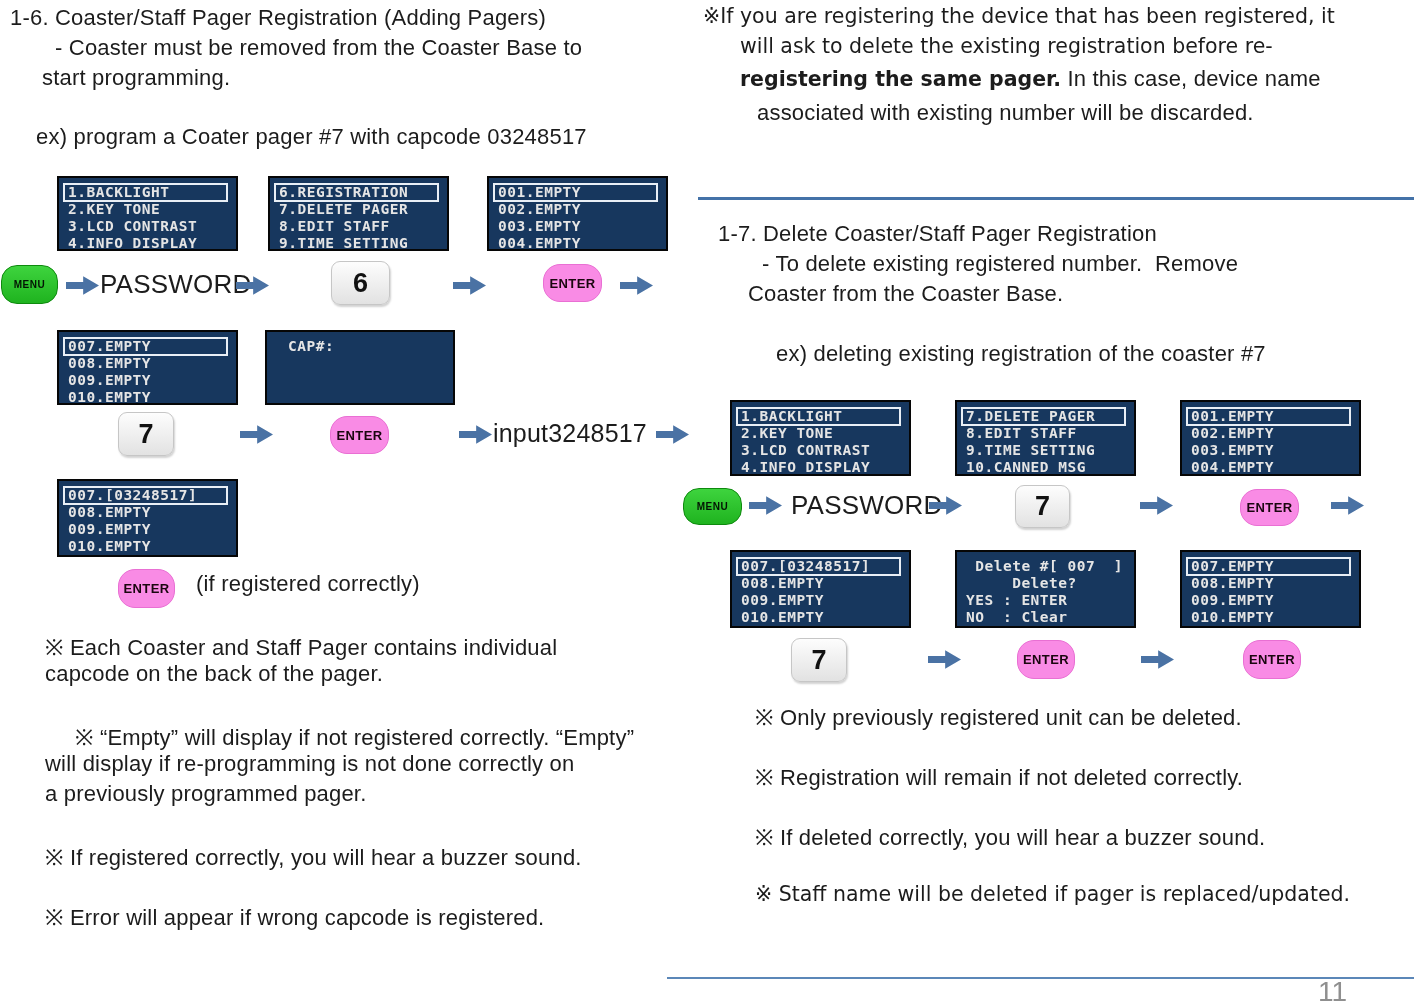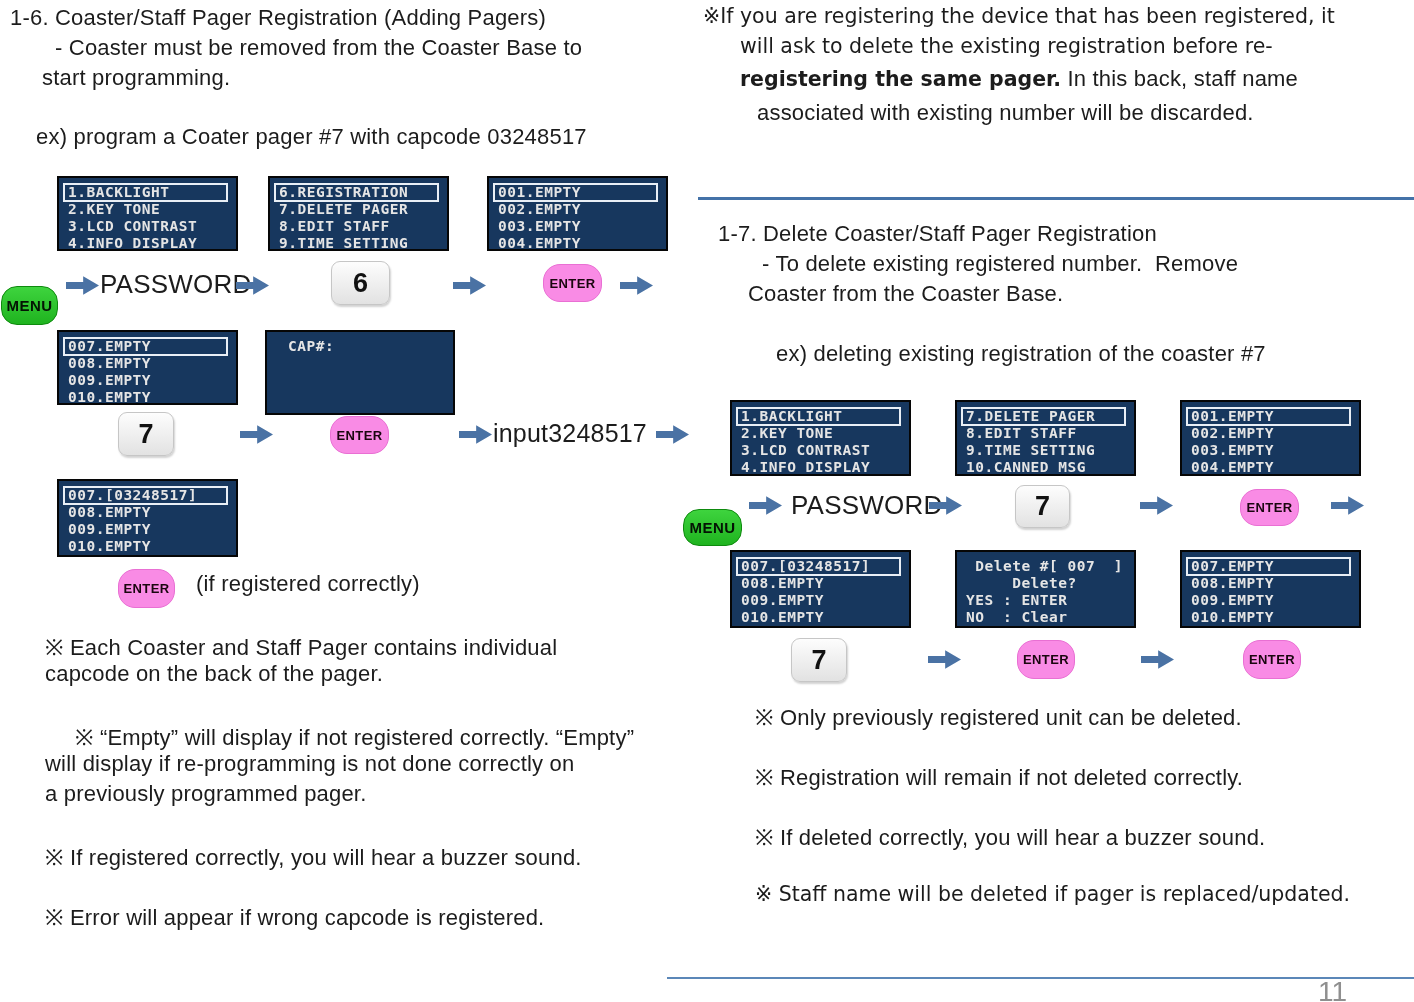--- a/index.html
+++ b/index.html
@@ -15,21 +15,21 @@
   .ln{font-size:14.5px;line-height:15px;letter-spacing:0.5px;white-space:pre;position:relative;display:block;}
   .sel::after{content:'';position:absolute;left:-5px;top:-2px;right:-1px;bottom:-2px;
        border:2px solid #E9EFF6;}
   .ind{padding-left:12px;}
   
   .arr{position:absolute;width:33px;height:21px;background:#4A72A4;
        clip-path:polygon(0% 33%,52% 33%,52% 6%,100% 50%,52% 94%,52% 67%,0% 67%);}
   
   .btn-menu{position:absolute;background:linear-gradient(#3ED43E,#1FB31F);border:1px solid #0E8A0E;
        border-radius:16px;display:flex;align-items:center;justify-content:center;
-       font-weight:bold;font-size:15px;letter-spacing:0.5px;color:#041404;margin-top:21px;}
+       font-weight:bold;font-size:10px;letter-spacing:0.5px;color:#041404;}
   .btn-key{position:absolute;background:linear-gradient(#fdfdfd,#e2e2e2);border:1px solid #c6c6c6;
        border-radius:9px;box-shadow:1px 2px 2px rgba(0,0,0,0.18);display:flex;align-items:center;
        justify-content:center;font-weight:bold;font-size:27px;color:#111;}
   .btn-enter{position:absolute;background:#F98BE5;border:1px solid #E96FD3;border-radius:17px;
        display:flex;align-items:center;justify-content:center;font-weight:bold;font-size:13px;
        letter-spacing:0.4px;color:#1a060f;}
   .hr{position:absolute;background:#4472A8;}
   .pageno{position:absolute;color:#8F8F8F;font-size:28px;font-family:"Liberation Sans",sans-serif;}
 </style>
 </head>
@@ -69,21 +69,21 @@
   <div class="arr" style="left:453px;top:275px;"></div>
   <div class="btn-enter" style="left:543px;top:264px;width:57px;height:36px;">ENTER</div>
   <div class="arr" style="left:620px;top:275px;"></div>
 
   <div class="lcd" style="left:57px;top:330px;width:181px;height:75px;">
     <div class="ln sel">007.EMPTY</div>
     <div class="ln">008.EMPTY</div>
     <div class="ln">009.EMPTY</div>
     <div class="ln">010.EMPTY</div>
   </div>
-  <div class="lcd" style="left:265px;top:330px;width:190px;height:85px;">
+  <div class="lcd" style="left:265px;top:330px;width:190px;height:75px;">
     <div class="ln ind">CAP#:</div>
   </div>
 
   <div class="btn-key" style="left:118px;top:412px;width:54px;height:42px;">7</div>
   <div class="arr" style="left:240px;top:424px;"></div>
   <div class="btn-enter" style="left:330px;top:416px;width:57px;height:36px;">ENTER</div>
   <div class="arr" style="left:459px;top:424px;"></div>
   <div class="t" style="left:493px;top:419px;font-size:25px;">input3248517</div>
   <div class="arr" style="left:656px;top:424px;"></div>
 
@@ -99,21 +99,21 @@
   <div class="t" style="left:45px;top:631px;">※ Each Coaster and Staff Pager contains individual</div>
   <div class="t" style="left:45px;top:661px;">capcode on the back of the pager.</div>
   <div class="t" style="left:45px;top:721px;margin-left:30px;">※ “Empty” will display if not registered correctly. “Empty”</div>
   <div class="t" style="left:45px;top:751px;">will display if re-programming is not done correctly on</div>
   <div class="t" style="left:45px;top:781px;">a previously programmed pager.</div>
   <div class="t" style="left:45px;top:841px;">※ If registered correctly, you will hear a buzzer sound.</div>
   <div class="t" style="left:45px;top:901px;">※ Error will appear if wrong capcode is registered.</div>
 
   <div class="t arial" style="left:703px;top:4px;">※If you are registering the device that has been registered, it</div>
   <div class="t arial" style="left:740px;top:34px;">will ask to delete the existing registration before re-</div>
-  <div class="t" style="left:740px;top:66px;"><span class="arial b">registering the same pager.</span><span> In this back, staff name</span></div>
+  <div class="t" style="left:740px;top:66px;"><span class="arial b">registering the same pager.</span><span> In this case, device name</span></div>
   <div class="t" style="left:757px;top:100px;">associated with existing number will be discarded.</div>
 
   <div class="hr" style="left:698px;top:197px;width:716px;height:3px;"></div>
 
   <div class="t" style="left:718px;top:221px;">1-7. Delete Coaster/Staff Pager Registration</div>
   <div class="t" style="left:762px;top:251px;">- To delete existing registered number.  Remove</div>
   <div class="t" style="left:748px;top:281px;">Coaster from the Coaster Base.</div>
   <div class="t" style="left:776px;top:341px;">ex) deleting existing registration of the coaster #7</div>
 
   <div class="lcd" style="left:730px;top:400px;width:181px;height:76px;">

